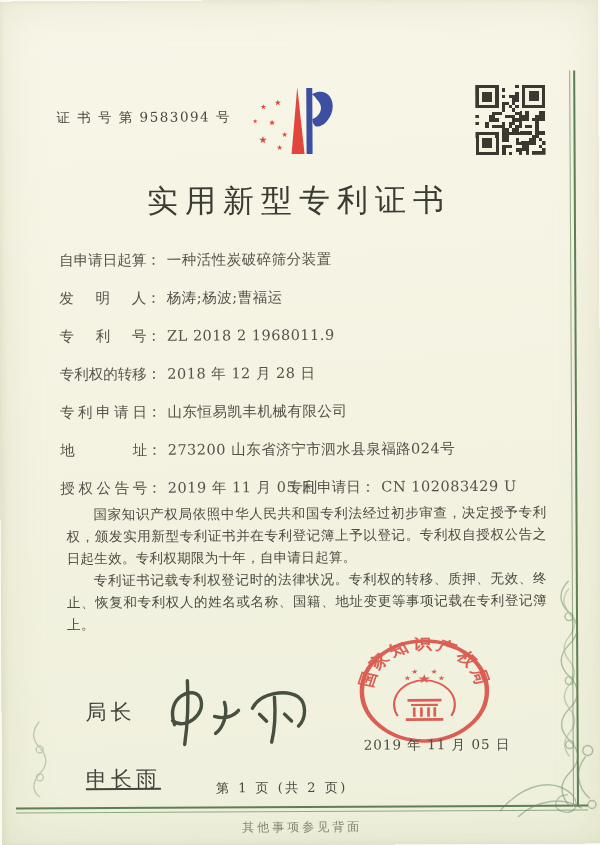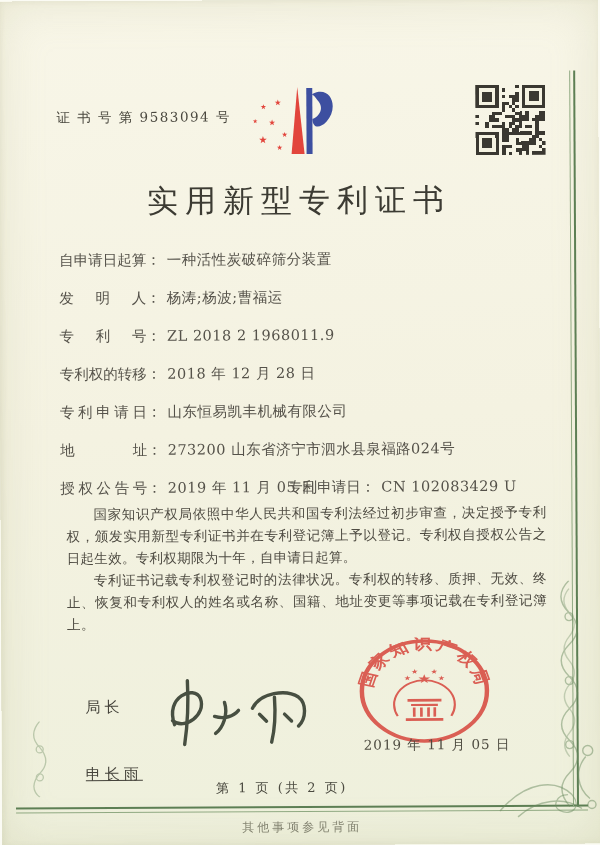--- a/index.html
+++ b/index.html
@@ -28,21 +28,21 @@
   .field-row{position:relative;height:17px;margin-bottom:21px;font-size:14.5px;color:#55524a;white-space:nowrap;}
   .field-label{display:inline-block;width:87px;text-align:justify;text-align-last:justify;vertical-align:top;}
   .colon{display:inline-block;}
   .field-value{margin-left:6px;letter-spacing:.5px;}
   .grant-second{position:absolute;left:228px;top:0;}
   .paras{
     position:absolute;left:66px;top:502px;width:480px;
     font-size:13.5px;line-height:22px;color:#4e4b42;text-align:justify;
   }
   .paras p{margin:0;text-indent:2em;letter-spacing:.3px;}
-  .sig-label{position:absolute;left:84px;font-size:15px;letter-spacing:4px;color:#45433b;white-space:nowrap;}
+  .sig-label{position:absolute;left:84px;font-size:21px;letter-spacing:4px;color:#45433b;white-space:nowrap;}
   .sig-label.l1{top:697px;}
   .sig-label.l2{top:764px;text-decoration:underline;}
   .signature{position:absolute;left:155px;top:676px;width:165px;height:76px;}
   .seal{
     position:absolute;left:356px;top:638px;width:134px;height:134px;
     transform:scaleY(.8);transform-origin:50% 0;opacity:.93;
   }
   .seal-date{
     position:absolute;left:362px;top:737px;z-index:3;
     font-size:13.5px;color:#4d4b40;letter-spacing:1px;white-space:nowrap;

